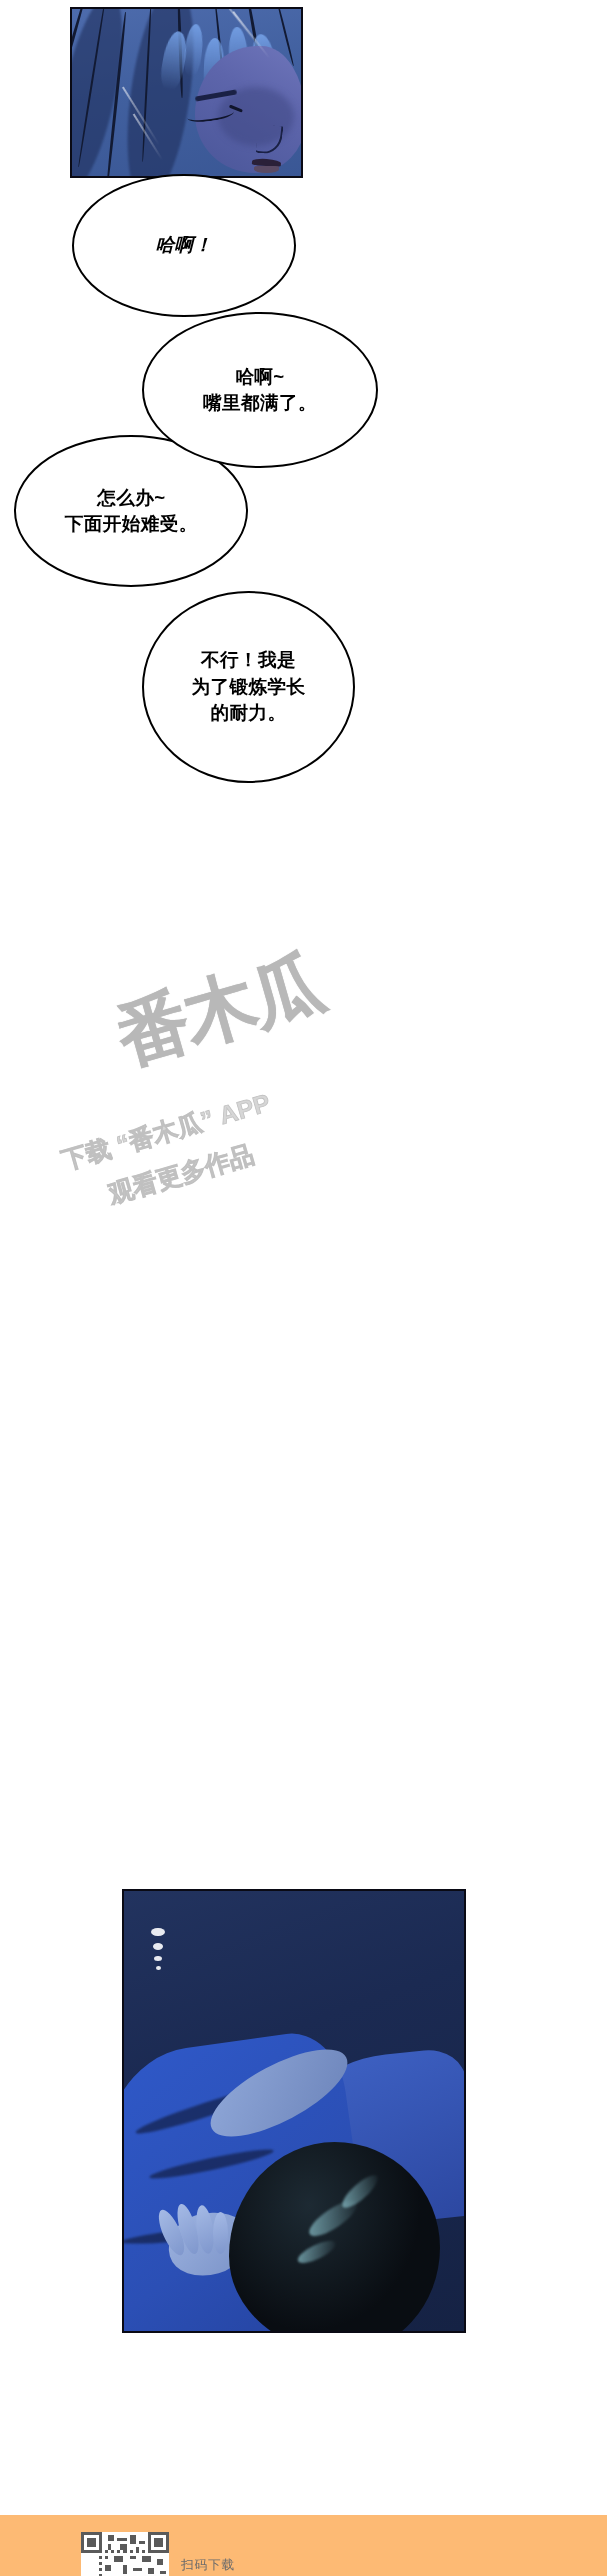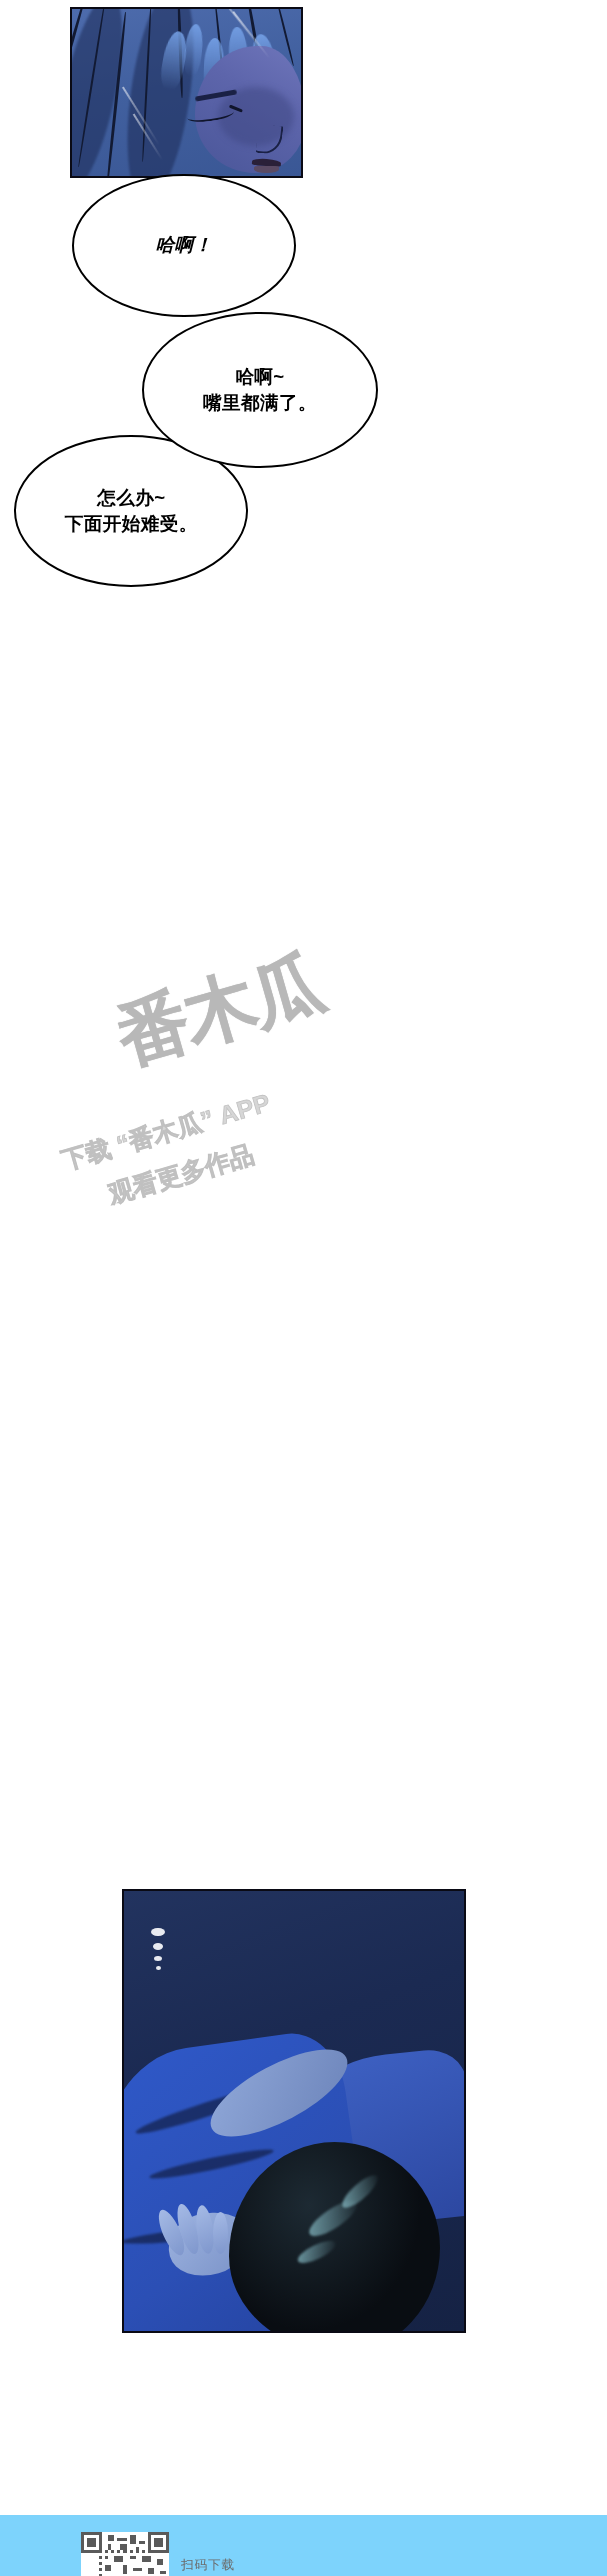--- a/index.html
+++ b/index.html
@@ -225,21 +225,21 @@
     white-space:nowrap;
   }
   .wm-l1 { left:3.4px;   top:127px; }
   .wm-l2 { left:39px;  top:172px; }
 
   
   #qr-strip {
     position:absolute;
     left:0; bottom:0;
     width:608px; height:61px;
-    background:#7dd3fc;
+    background:#fdba74;
     overflow:hidden;
   }
   .qr {
     position:absolute;
     left:81px; bottom:-44px;
     width:88px; height:88px;
     background:#ffffff;
   }
   .qr svg { display:block; }
   .qr-caption {
@@ -327,20 +327,25 @@
   <div class="bubble b3">
     <span class="txt">怎么办~
 下面开始难受。</span>
   </div>
 
   <div class="bubble b2">
     <span class="txt">哈啊~
 嘴里都满了。</span>
   </div>
 
+  <div class="bubble b4">
+    <span class="txt">不行！我是
+为了锻炼学长
+的耐力。</span>
+  </div>
 
 
 
   <div id="watermark">
     <div class="wm-logo">番木瓜</div>
     <div class="wm-line wm-l1">下载 “番木瓜” APP</div>
     <div class="wm-line wm-l2">观看更多作品</div>
   </div>
 
   <div id="qr-strip">

